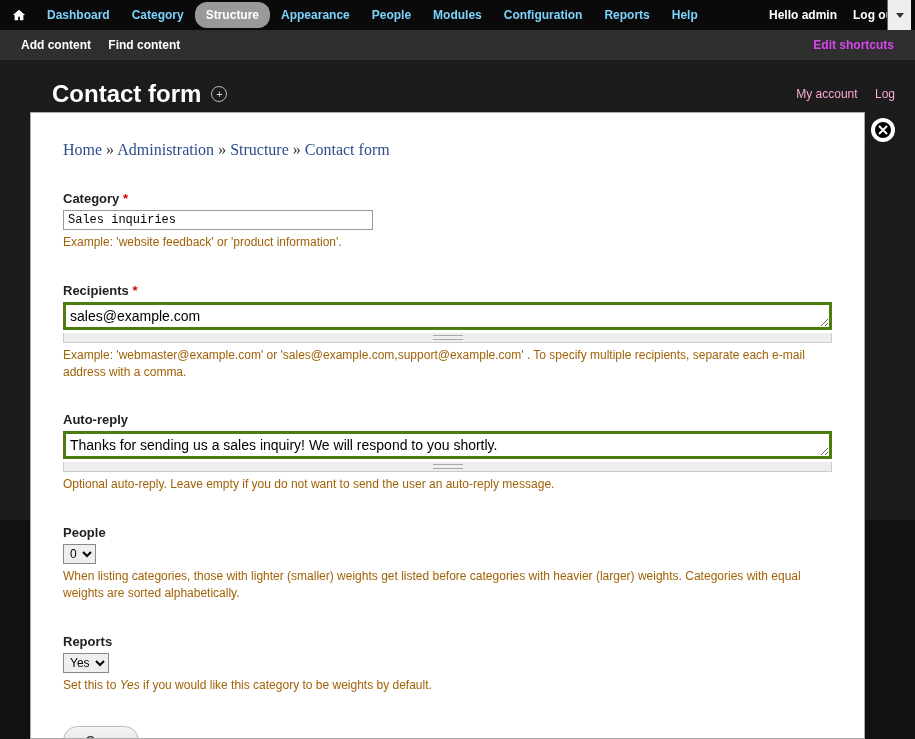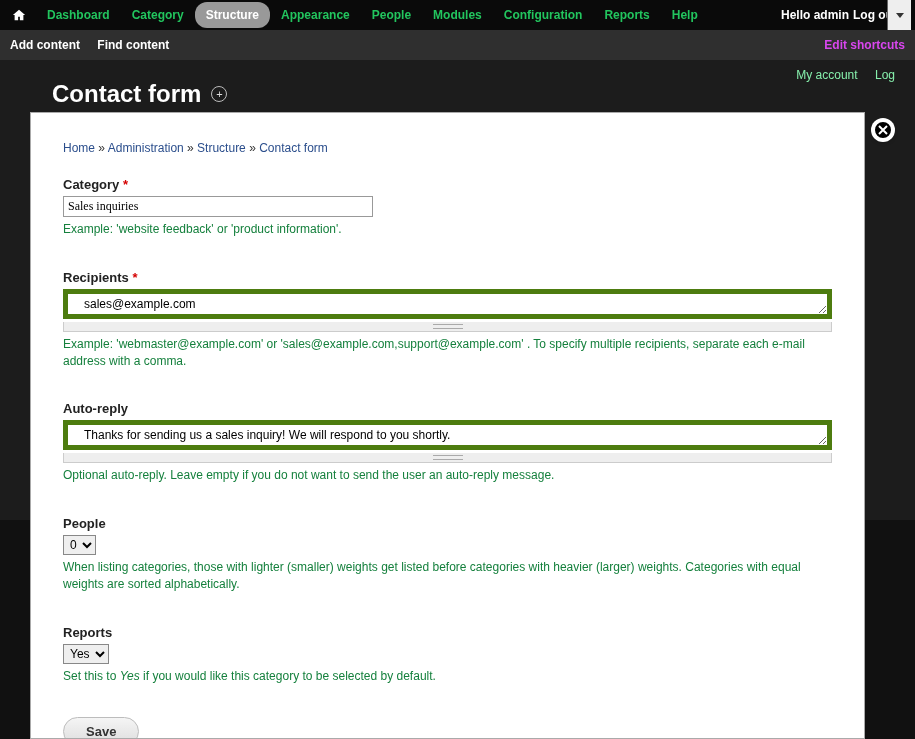--- a/index.html
+++ b/index.html
@@ -27,35 +27,35 @@
   }
   .admin-bar .home-icon {
     width: 14px; height: 14px;
     margin-right: 10px; margin-left:4px;
     display: inline-flex;
     align-items: center; justify-content:center;
   }
   .admin-bar ul { list-style: none; display: flex; }
   .admin-bar ul li {
     padding: 6px 11px;
-    color: #22c55e;
+    color: #7dd3fc;
     cursor: pointer;
     font-weight: bold;
     font-size: 12px;
     border-radius: 12px;
   }
   .admin-bar ul li.active {
     background: #999;
     color: #fff;
   }
   .admin-right {
     margin-left: auto;
     display: flex;
     align-items: center;
-    gap: 4px;
+    gap: 16px;
     padding-right:10px;
   }
   .admin-right span { color:#fff; font-weight:bold;}
   .admin-right .hello { font-weight:normal; }
   .admin-right .hello b{font-weight:bold;}
   .drop-tab{
     position:absolute;
     right:4px;
     top:0;
     width:24px;
@@ -71,42 +71,42 @@
     border-right:4px solid transparent;
     border-top:5px solid #333;
   }
 
   
   .shortcut-bar{
     background:#2f2f2f;
     height:30px;
     display:flex;
     align-items:center;
-    padding:0 10px;
+    padding:0 21px;
     font-size:12px;
     color:#fff;
   }
   .shortcut-bar .sc-left a{
     color:#fff; text-decoration:none; font-weight:bold;
     margin-right:14px;
   }
   .shortcut-bar .sc-right{
     margin-left:auto;
   }
   .shortcut-bar .sc-right a{color:#d946ef;text-decoration:none;font-weight:bold;}
 
   
   .bg-page{
     background:#1c1c1c;
     height:460px;
     position:relative;
   }
   .bg-page .faded-links{
-    position:absolute; right:20px; top:8px;
-    color:#86efac; font-size:12px;
+    position:absolute; right:20px; top:27px;
+    color:#f9a8d4; font-size:12px;
   }
   .bg-page .faded-links span{margin-left:14px;}
   .bg-page .faded-title{
     position:absolute;
     left:48px; top:30px;
     font-size:30px;
     color:#4a4a4a;
     font-family:Georgia, serif;
   }
   .bg-footer{
@@ -157,56 +157,57 @@
     background:#fff;
     border:1px solid #aaa;
     padding:28px 32px 30px 32px;
     position:relative;
     height:calc(100% - 36px);
     overflow:auto;
     margin-right:20px;
   }
 
   .breadcrumb{
-    font-size:12px;
-    margin-bottom:22px;
+    font-size:16px;
+    margin-bottom:32px;
+    font-family:Liberation Serif, serif;
   }
   .breadcrumb a{ color:#2b4e8c; text-decoration:none;}
   .breadcrumb span{ color:#333; }
 
   .field-group{ margin-bottom:32px; }
   .field-group label{
     font-weight:bold;
     font-size:13px;
     color:#222;
     display:block;
     margin-bottom:4px;
   }
   .req{ color:#d40000; }
   .help{
     font-size:12px;
-    color:#15803d;
+    color:#a16207;
     font-family:"Lucida Grande", Verdana, sans-serif;
     margin-top:4px;
     line-height:1.4;
   }
   .help em{font-style:italic;}
 
   input[type=text].category-input{
     width:310px;
     padding:2px 4px;
     border:1px solid #999;
     font-size:12px;
-    font-family:Liberation Serif, serif;
+    font-family:Liberation Mono, monospace;
   }
   textarea.ta{
     width:100%;
-    border:5px solid #4d7c0f;
-    padding:3px 16px;
-    font-size:12px;
+    border:3px solid #4d7c0f;
+    padding:3px 4px;
+    font-size:14px;
     font-family:Arial, sans-serif;
     resize:both;
     min-height:24px;
   }
   .ta-resize-bar{
     height:10px;
     background:#eee;
     border:1px solid #ccc;
     border-top:none;
     display:flex;
@@ -340,20 +341,20 @@
       <div class="help">When listing categories, those with lighter (smaller) weights get listed before categories with heavier (larger) weights. Categories with equal weights are sorted alphabetically.</div>
     </div>
 
     
     <div class="field-group">
       <label>Reports</label>
       <select class="sel">
         <option>Yes</option>
       </select>
       <div class="help">
-        <span>Set this to </span><em>Yes</em><span> if you would like this category to be selected by default.</span>
+        <span>Set this to </span><em>Yes</em><span> if you would like this category to be weights by default.</span>
       </div>
     </div>
 
     <button class="save-btn">Save</button>
 
   </div>
 </div>
 
 </body></html>

